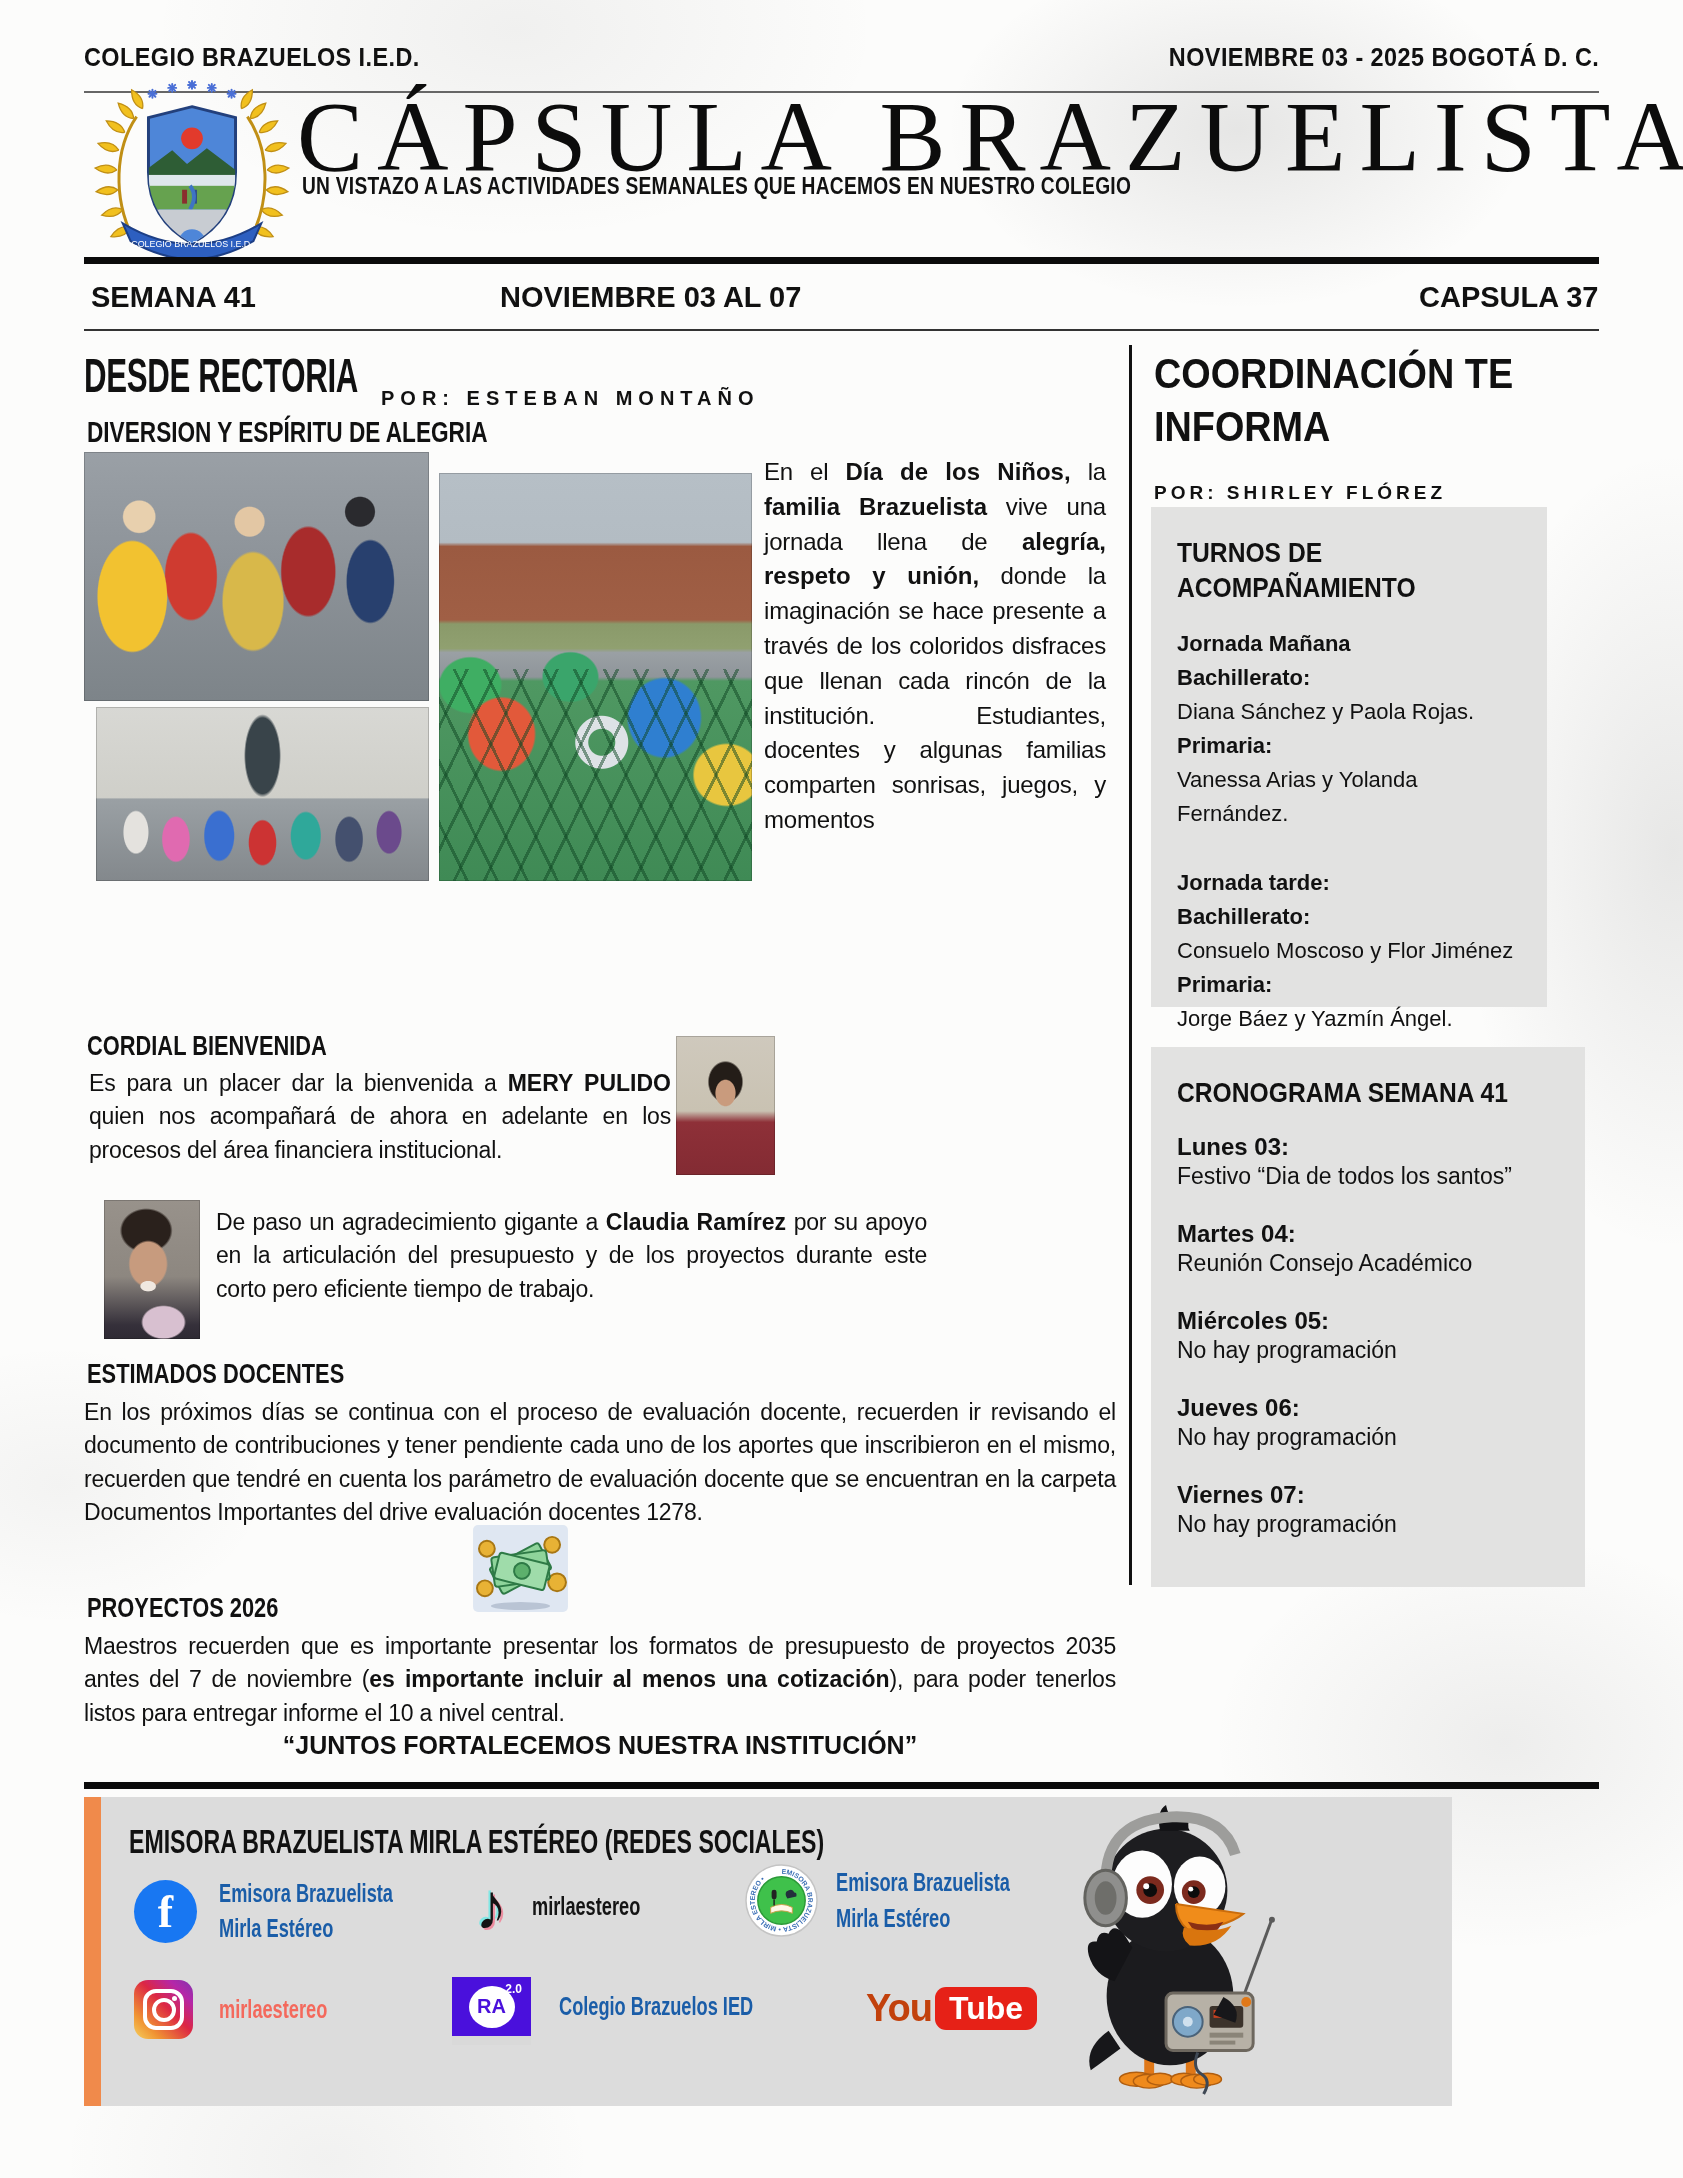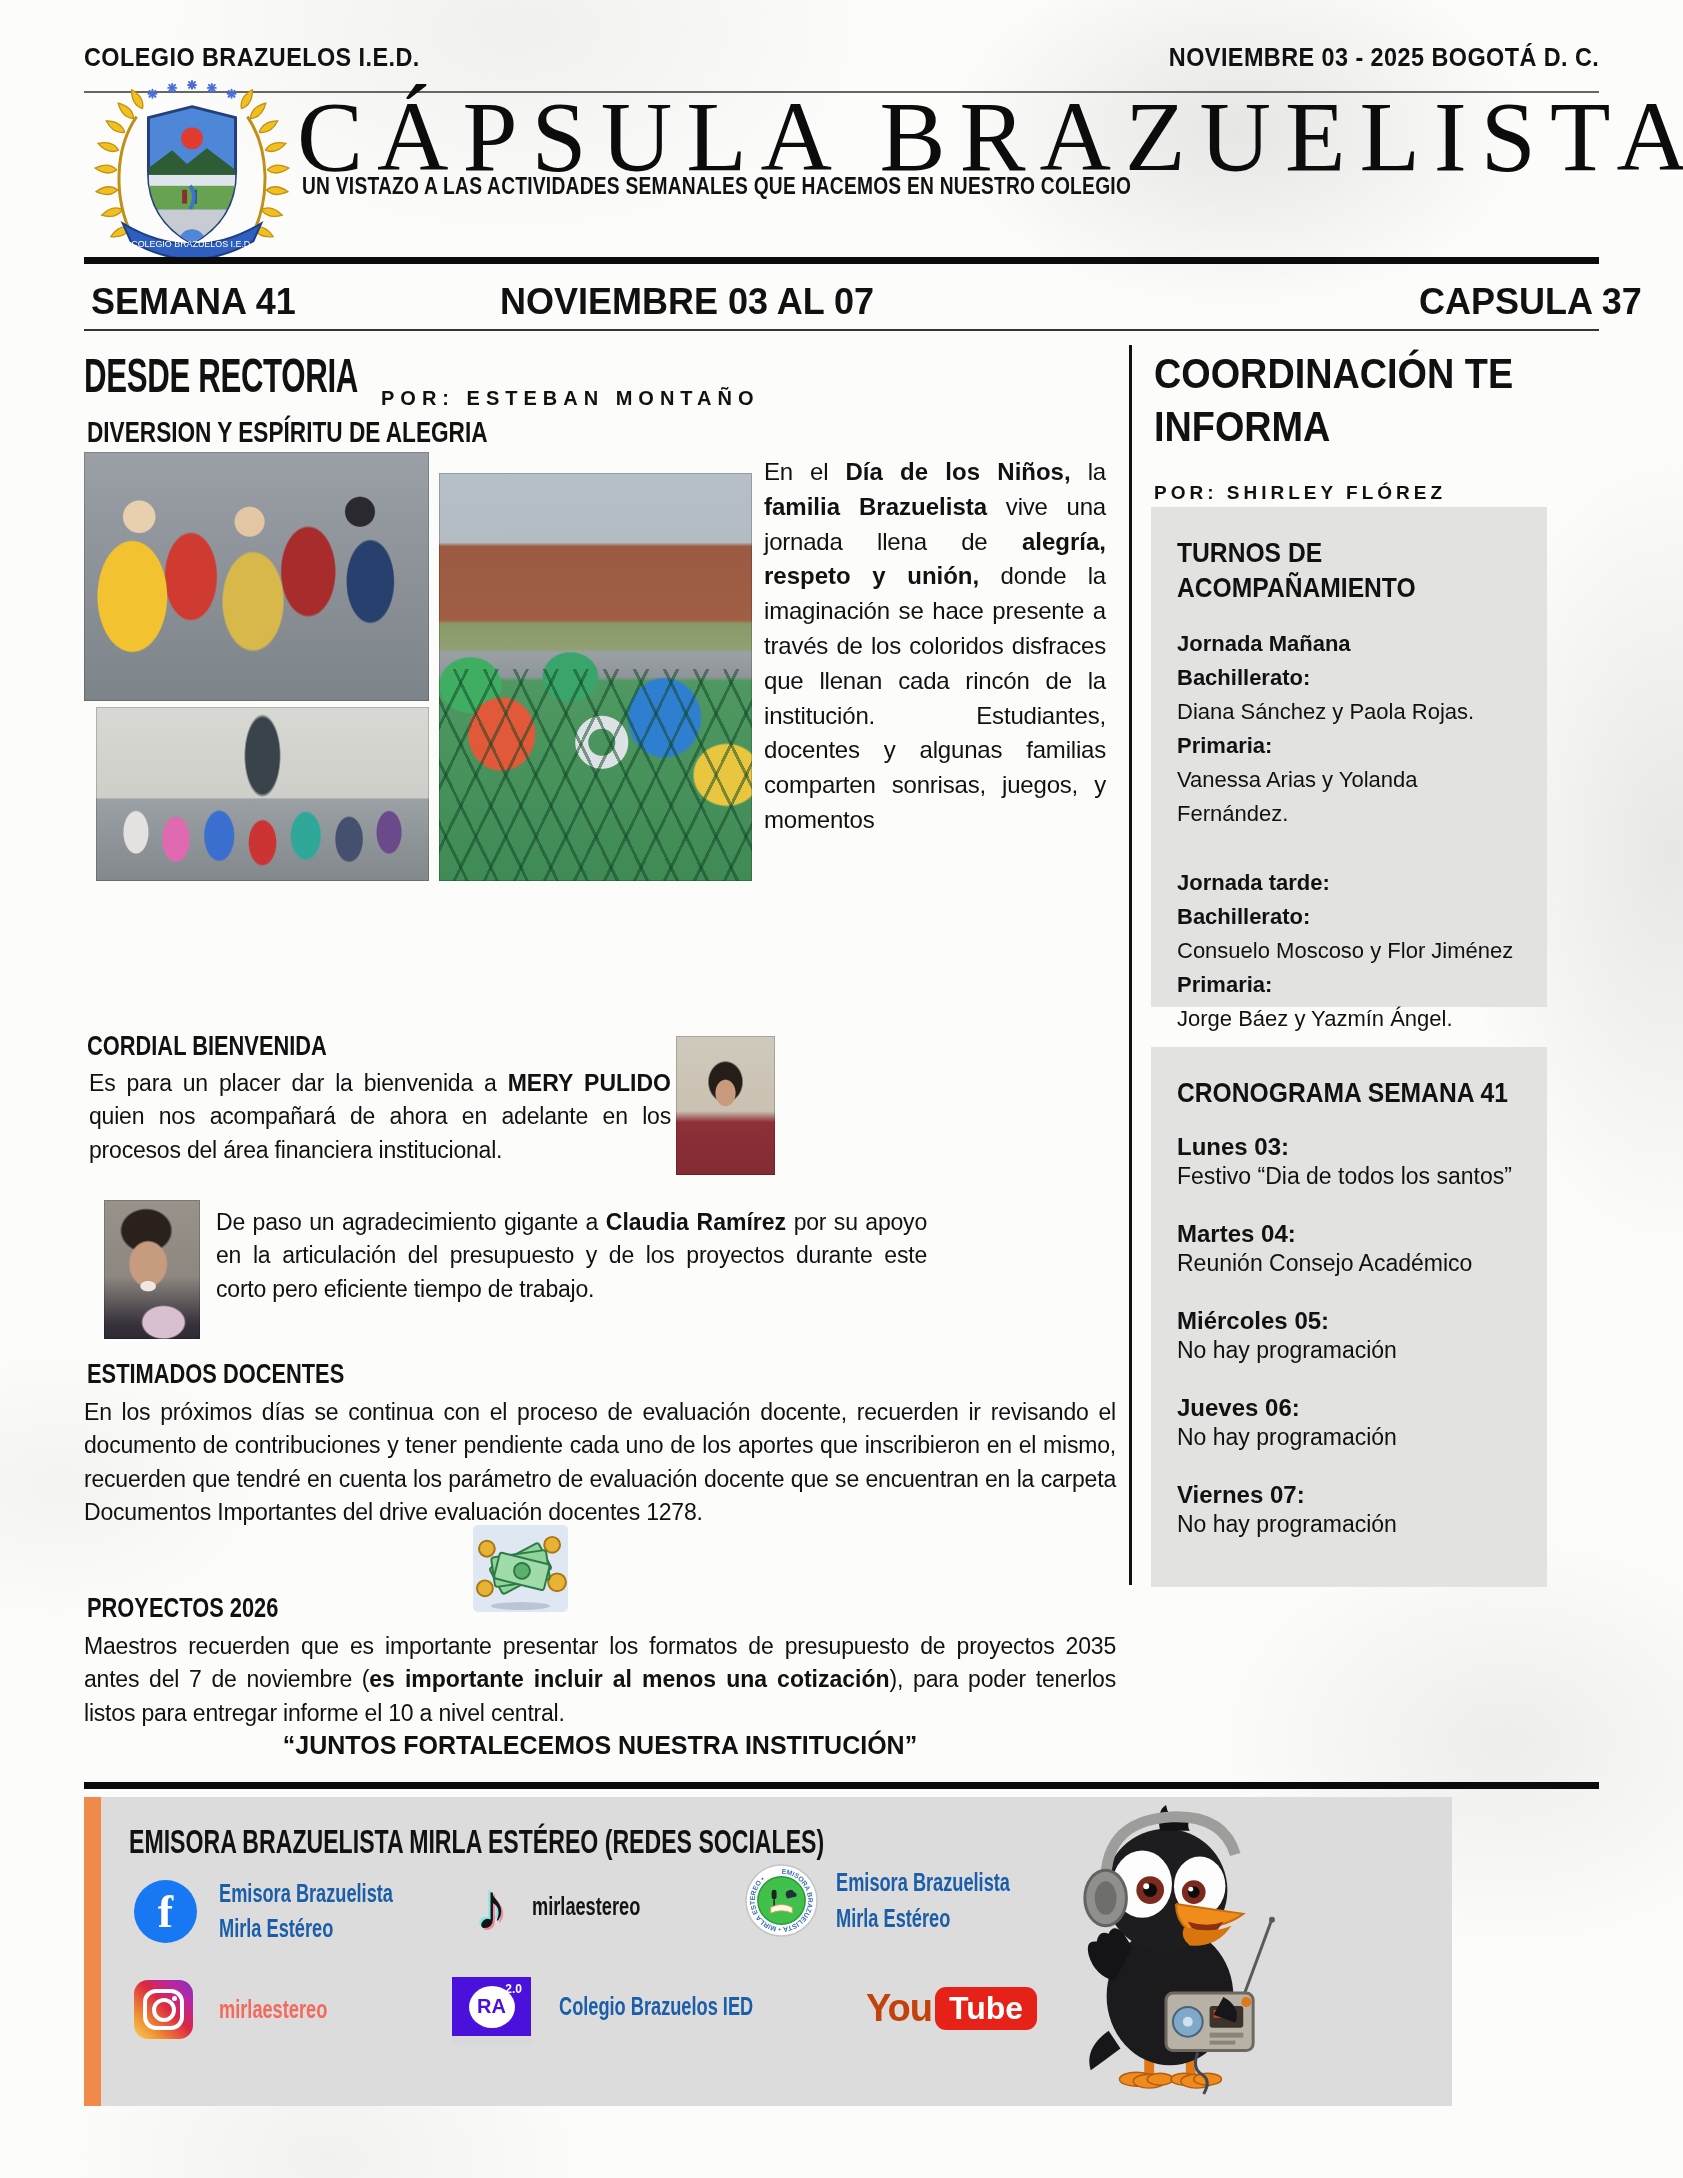--- a/index.html
+++ b/index.html
@@ -24,21 +24,21 @@
   .sx88{transform:scaleX(.88);transform-origin:left top;}
   .sx9{transform:scaleX(.90);transform-origin:left top;}
   .sx9r{transform:scaleX(.90);transform-origin:right top;}
 
   .topbar-label{font-size:26px;font-weight:bold;letter-spacing:0.5px;white-space:nowrap;}
   .rule{background:#444;}
   .rule-thick{background:#0b0b0b;}
 
   .masthead{font-family:"Liberation Serif",serif;font-size:99px;letter-spacing:14px;line-height:1;text-align:center;white-space:nowrap;color:#0c0c0c;}
   .tagline{font-size:24px;font-weight:bold;white-space:nowrap;letter-spacing:0.3px;}
-  .meta-label{font-size:36px;font-weight:bold;white-space:nowrap;}
+  .meta-label{font-size:29px;font-weight:bold;white-space:nowrap;}
 
   .h1{font-size:48px;font-weight:bold;white-space:nowrap;letter-spacing:-0.5px;}
   .byline{font-size:20px;font-weight:bold;letter-spacing:6px;white-space:nowrap;margin-top:19px;}
   .h2sub{font-size:29px;font-weight:bold;white-space:nowrap;}
   .h3{font-size:28px;font-weight:bold;white-space:nowrap;}
   .body-p{font-size:23px;line-height:1.45;text-align:justify;letter-spacing:-0.2px;}
   .body-p b{letter-spacing:0;}
   .motto{font-size:25px;font-weight:bold;text-align:center;}
 
   .photo{position:absolute;box-shadow:inset 0 0 0 1px rgba(0,0,0,.18);}
@@ -267,21 +267,21 @@
     <div class="t-line bold">Primaria:</div>
     <div class="t-line">Vanessa Arias y Yolanda Fernández.</div>
     <div class="t-gap"></div>
     <div class="t-line bold">Jornada tarde:</div>
     <div class="t-line bold">Bachillerato:</div>
     <div class="t-line">Consuelo Moscoso y Flor Jiménez</div>
     <div class="t-line bold">Primaria:</div>
     <div class="t-line">Jorge Báez y Yazmín Ángel.</div>
   </div>
 
-  <div class="box" style="left:1151px;top:1047px;width:396px;height:540px;">
+  <div class="box" style="left:1151px;top:1047px;width:434px;height:540px;">
     <div class="box-title sx88">CRONOGRAMA SEMANA 41</div>
     <div>
       <div class="c-day">Lunes 03:</div>
       <div class="c-event">Festivo “Dia de todos los santos”</div>
     </div>
     <div>
       <div class="c-day">Martes 04:</div>
       <div class="c-event">Reunión Consejo Académico</div>
     </div>
     <div>

